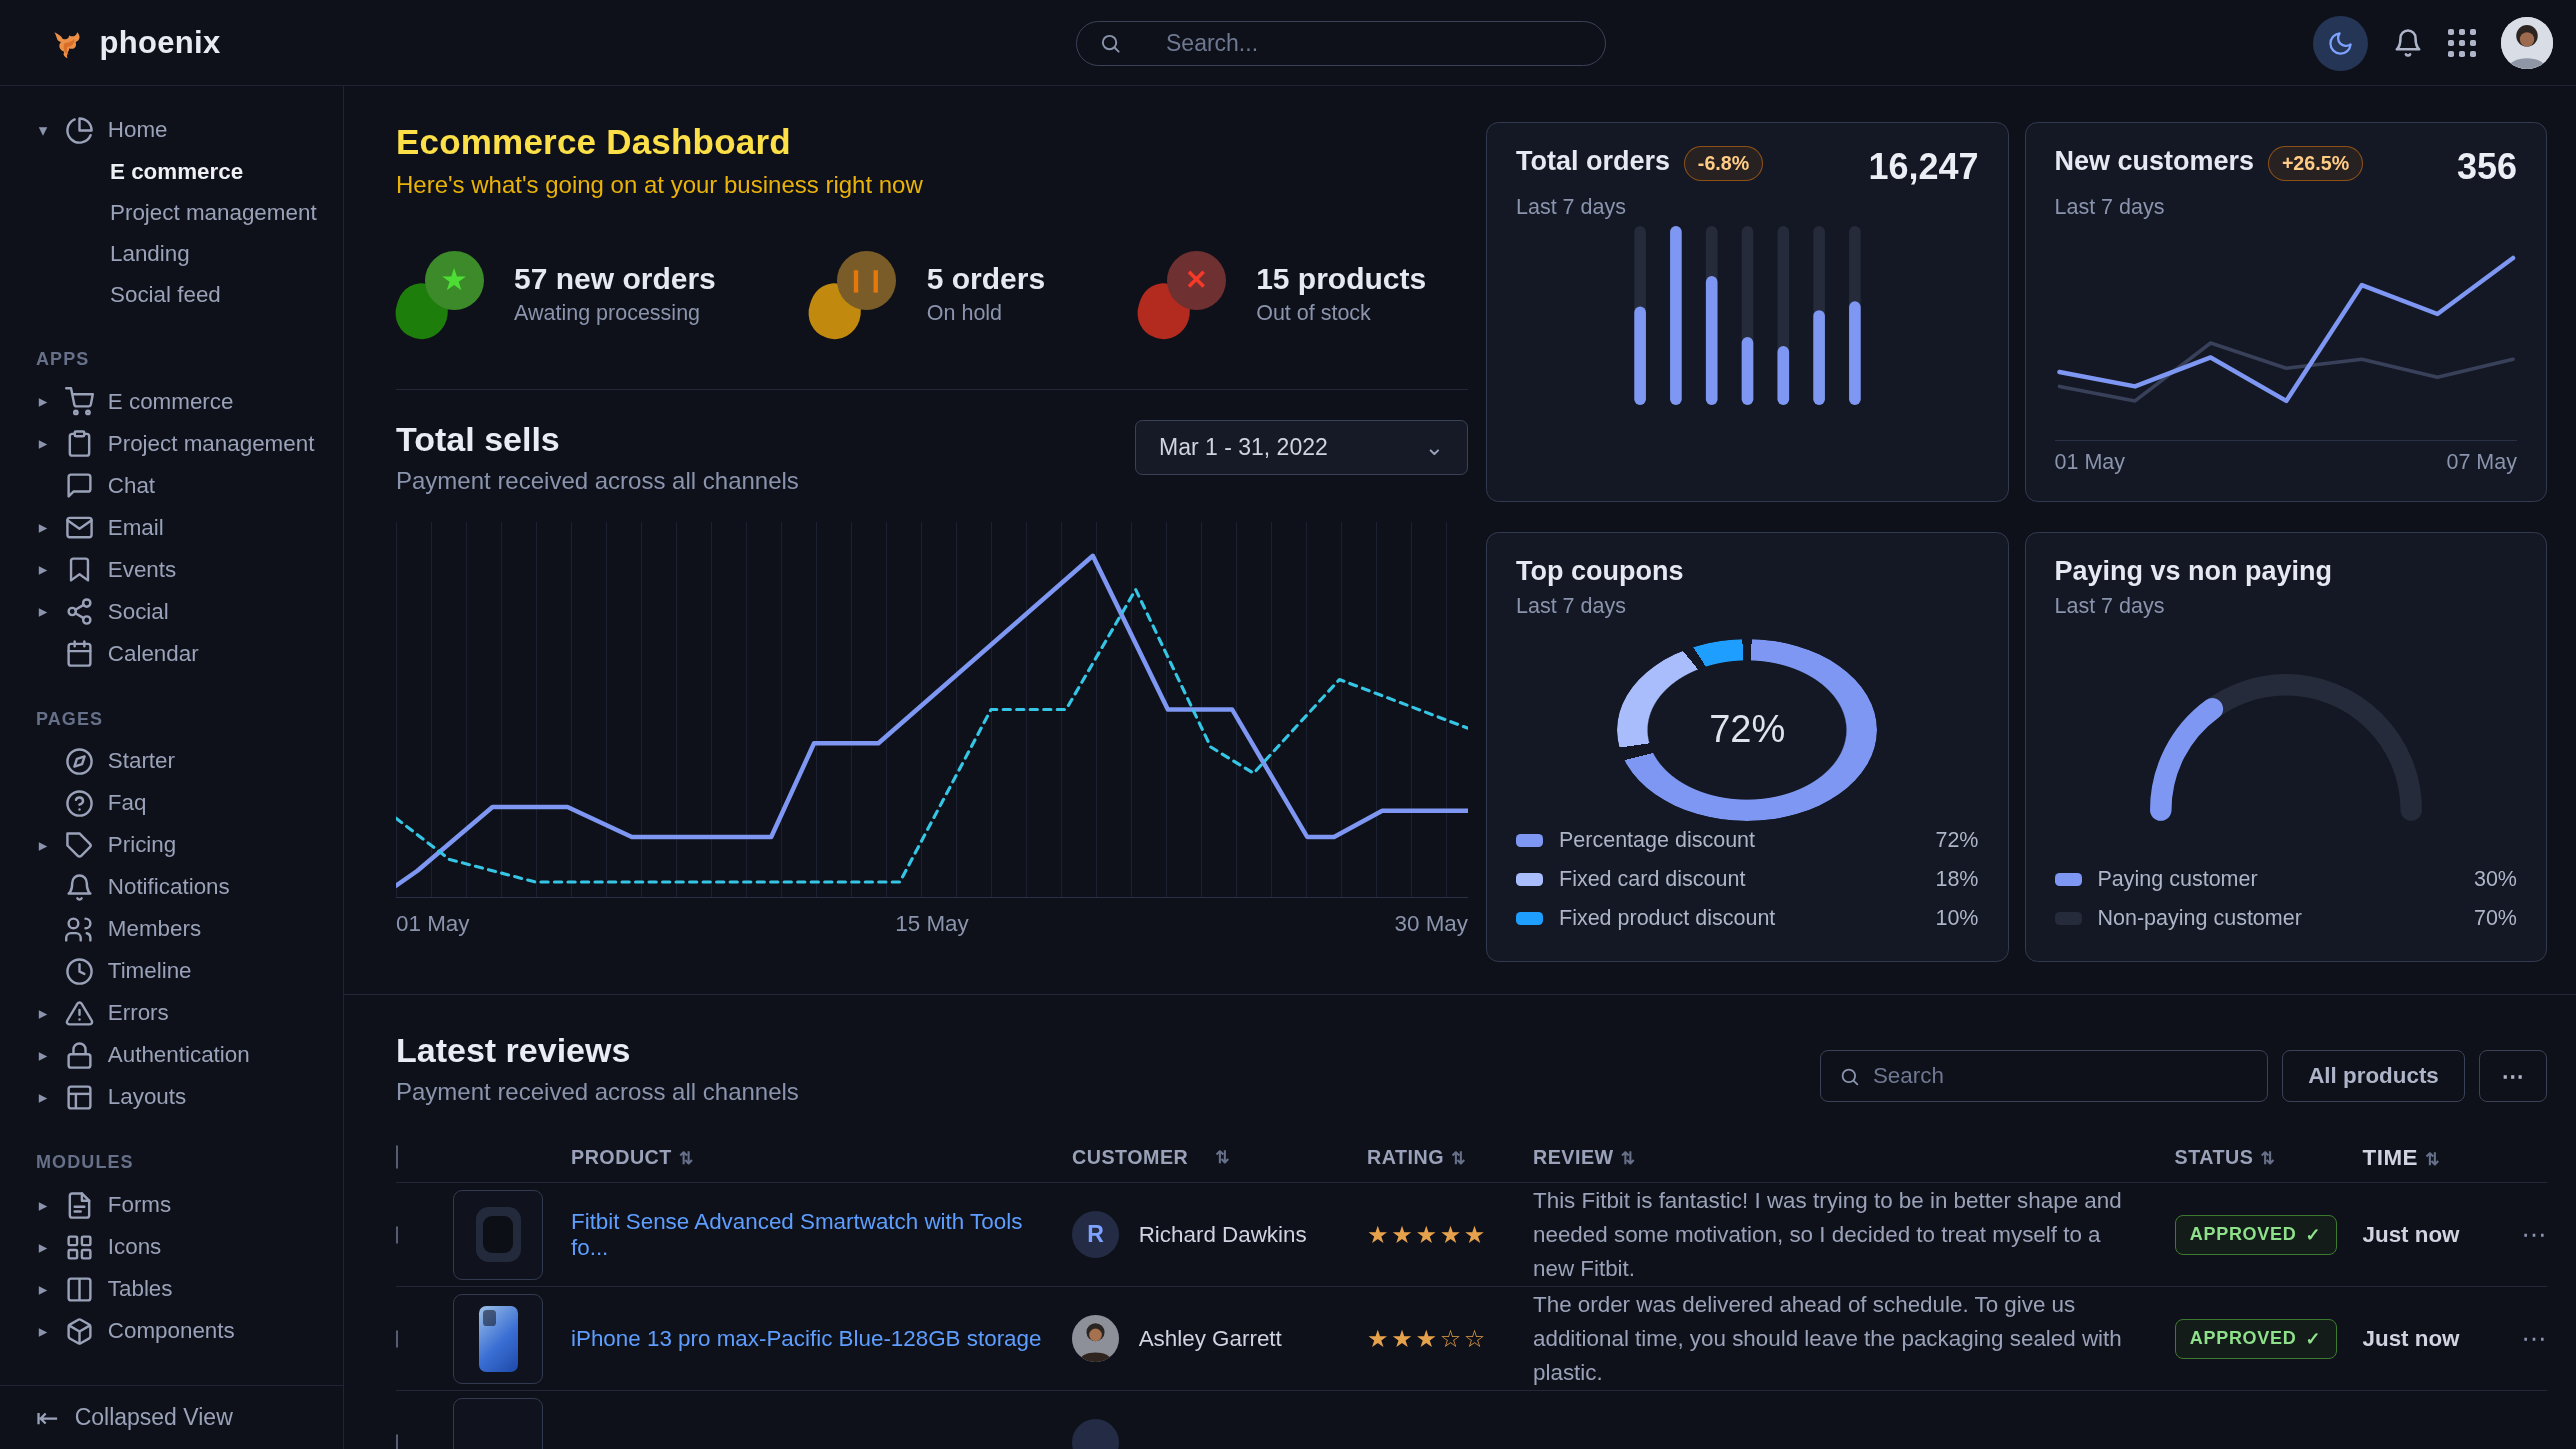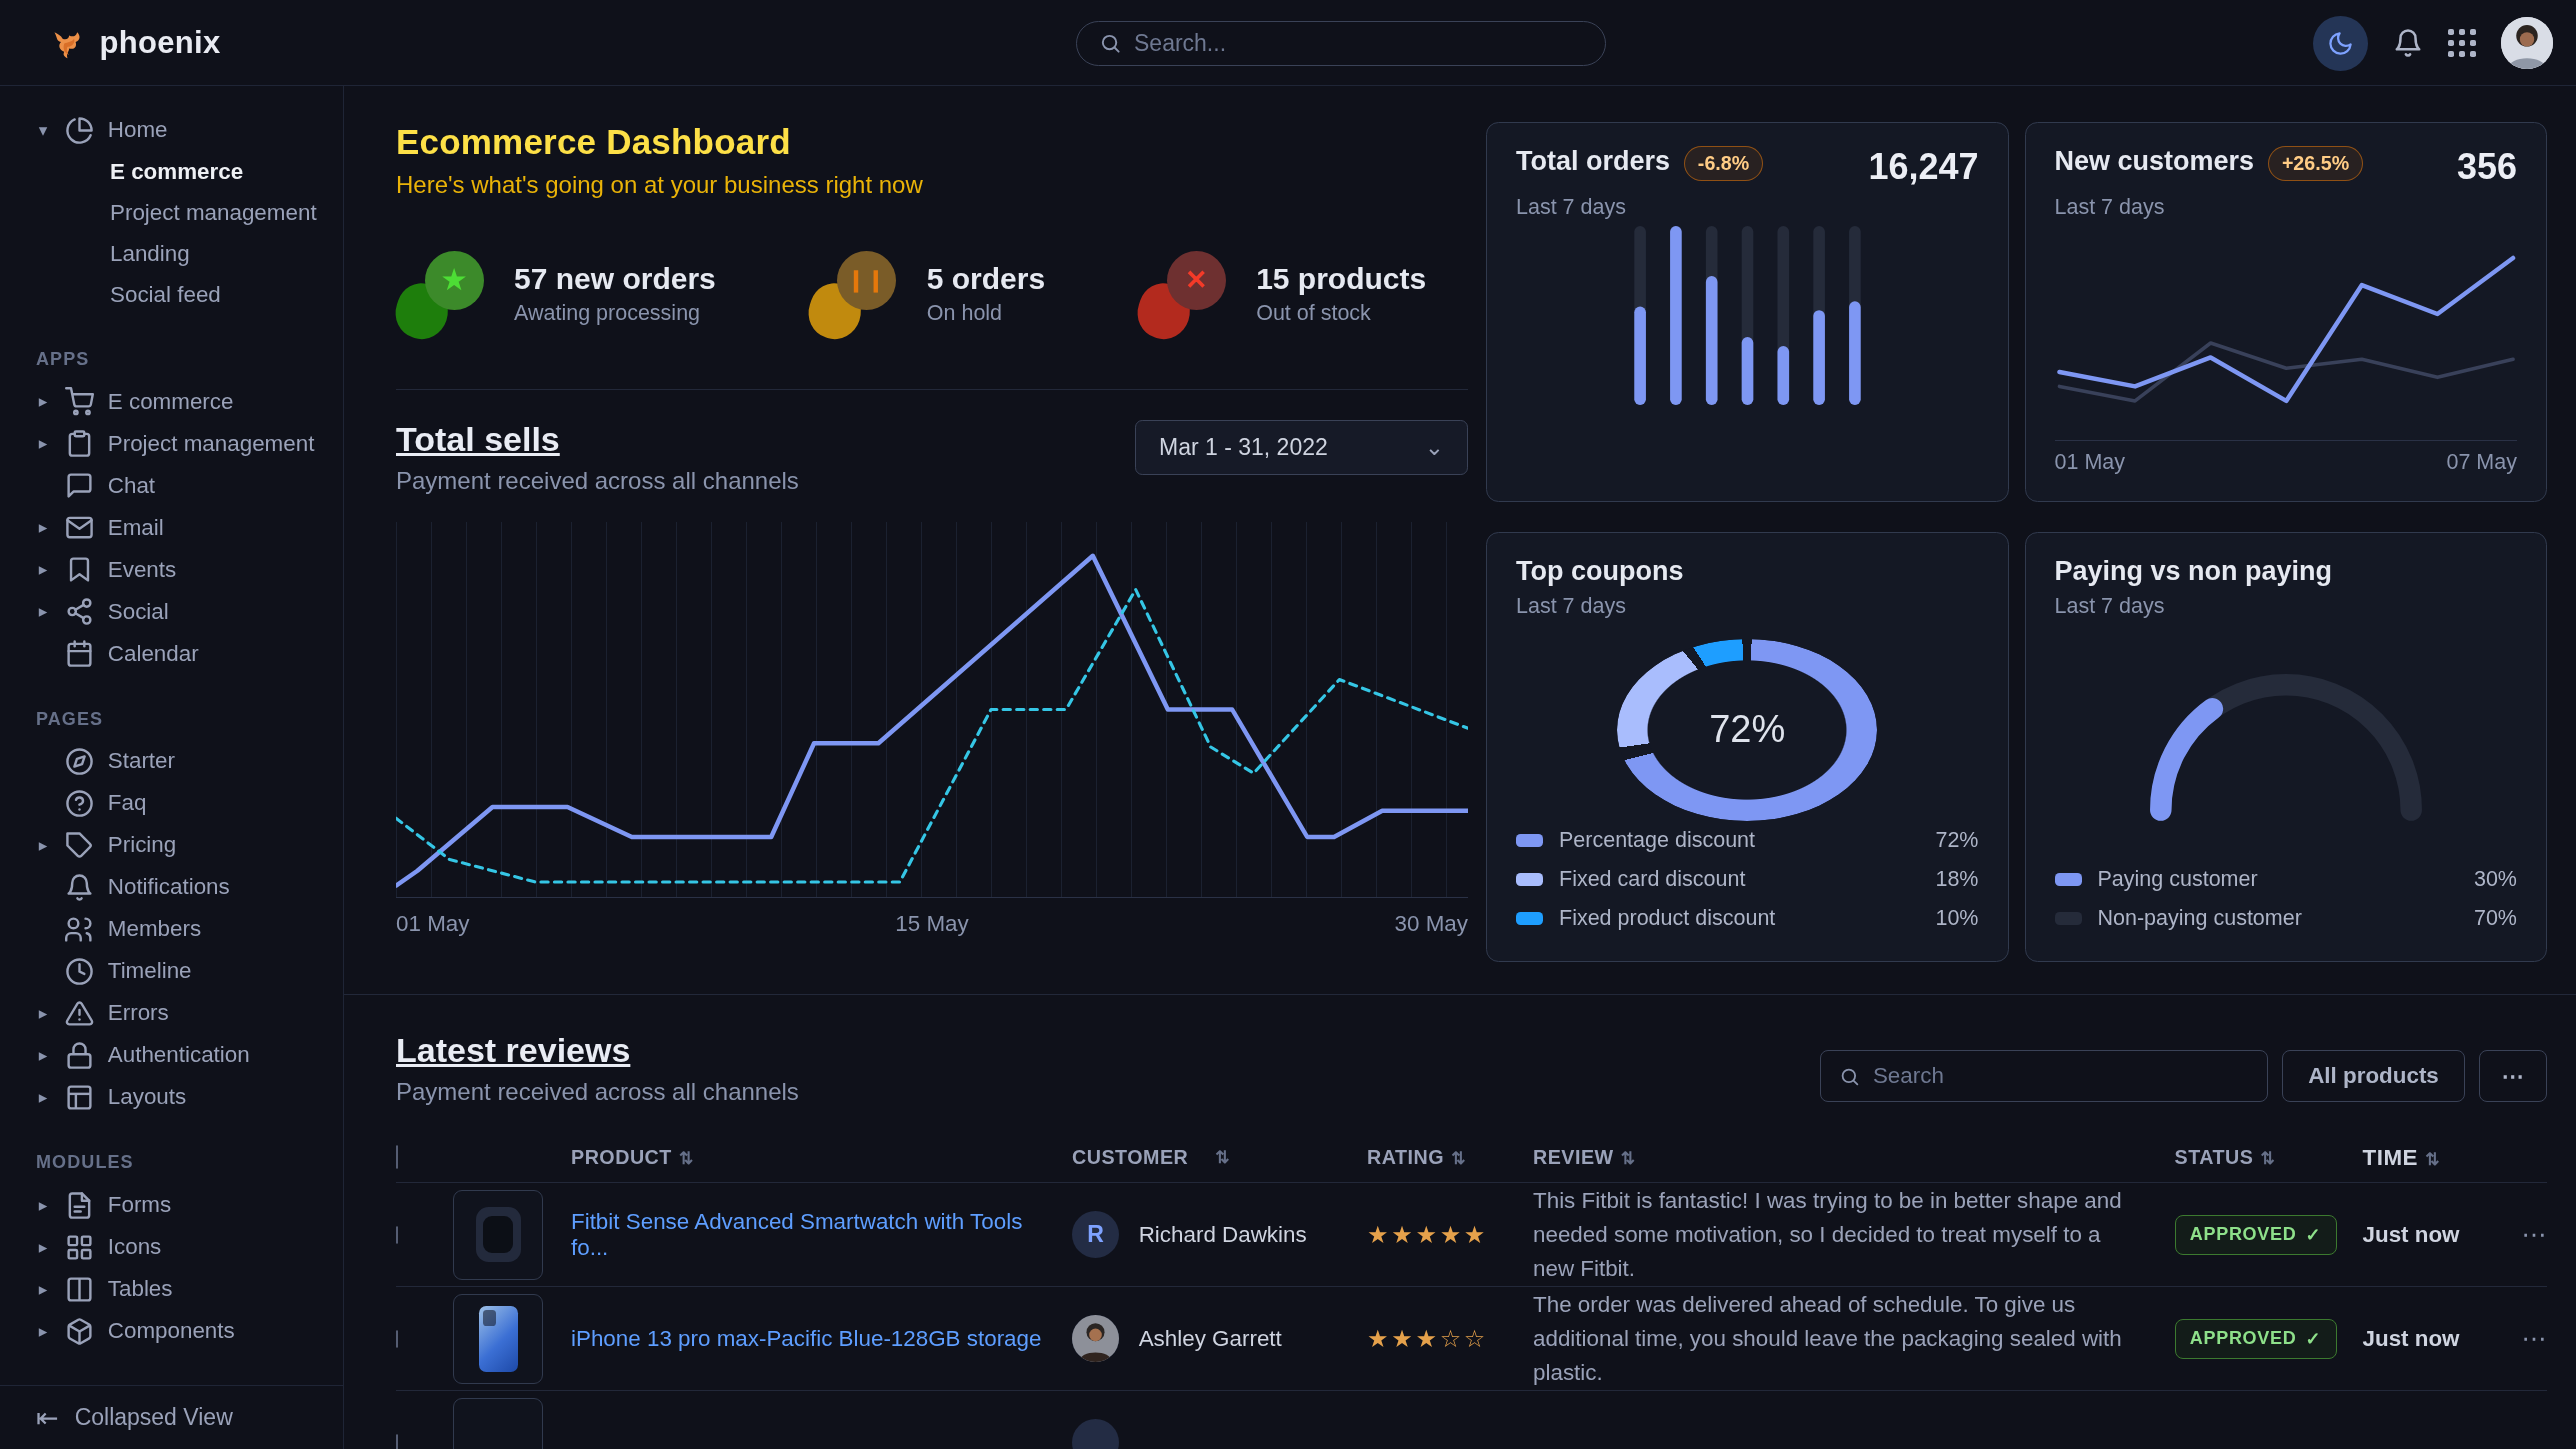--- a/index.html
+++ b/index.html
@@ -8,21 +8,21 @@
   svg { display:block; }
 
   
   .navbar { position:fixed; top:0; left:0; right:0; height:86px; background:#0f111a;
     border-bottom:0.9px solid #1f2536; z-index:10; }
   .brand { position:absolute; left:48px; top:0; height:86px; display:flex; align-items:center; gap:12.5px; }
   .brand-name { font-size:31px; font-weight:600; color:#e9ebf2; letter-spacing:0.3px; }
   .nav-search { position:absolute; left:1076px; top:20.6px; width:530px; height:45px;
     border:0.9px solid #3a4257; border-radius:23px; display:flex; align-items:center; gap:12.5px; padding:0 21.5px; }
   .nav-search input { background:transparent; border:none; outline:none; color:#cfd4e0;
-    font-size:23px; width:100%; font-family:inherit; }
+    font-size:23px; width:100%; font-family:inherit;margin-left:32px; }
   .nav-search input::placeholder { color:#6e7891; }
   .nav-actions { position:absolute; right:23px; top:0; height:86px; display:flex; align-items:center; gap:25px; }
   .moon-btn { width:55px; height:55px; border-radius:50%; background:#243556; display:flex;
     align-items:center; justify-content:center; cursor:pointer; }
   .grid-dots { display:grid; grid-template-columns:repeat(3,6.3px); grid-template-rows:repeat(3,6.3px); gap:4.5px; }
   .grid-dots i { width:6.3px; height:6.3px; border-radius:1.8px; background:#aeb5c8; }
   .avatar { width:52px; height:52px; border-radius:50%; background:#d7dbe4; overflow:hidden; position:relative; }
 
   
   .sidebar { position:fixed; left:0; top:86px; bottom:0; width:344px; background:#0f111a;
@@ -60,21 +60,21 @@
   .stat-ic .circ { position:absolute; top:1.8px; right:5.4px; width:59px; height:59px; border-radius:50%;
     display:flex; align-items:center; justify-content:center; font-size:27px; font-weight:700; }
   .stat-ic.green .blob { background:#1e7e0c; } .stat-ic.green .circ { background:#3c8a2a; color:#4ddd35; }
   .stat-ic.orange .blob { background:#c18a0e; } .stat-ic.orange .circ { background:#7a5c28; color:#e5780b; font-size:21.5px; letter-spacing:1.8px; }
   .stat-ic.red .blob { background:#b32a1e; } .stat-ic.red .circ { background:#6e3030; color:#f53a28; }
   .stat-headline { font-size:30px; font-weight:700; color:#e6e9f1; }
   .stat-caption { margin-top:5.4px; font-size:21.5px; color:#8a94ad; }
 
   .left-divider { margin-top:50px; border-top:0.9px solid #222839; }
   .sells-head { margin-top:30px; display:flex; justify-content:space-between; align-items:flex-start; }
-  .sec-title { font-size:34px; font-weight:700; color:#e9ecf4;text-decoration:underline; }
+  .sec-title { font-size:34px; font-weight:700; color:#e9ecf4; }
   .sec-sub { margin-top:8px; font-size:24px; color:#8a94ad; }
   .date-select { width:333px; height:55px; border:0.9px solid #3a4257; border-radius:7.2px; background:#161a27;
     display:flex; align-items:center; justify-content:space-between; padding:0 23px; font-size:23px;
     color:#cfd4e0; cursor:pointer; }
   .date-select .chev { color:#9aa2b9; font-size:23px; }
 
   .sells-chart { margin-top:27px; height:376px; position:relative; border-bottom:1.8px solid #2a3146;
     background:repeating-linear-gradient(to right,#1b2130 0,#1b2130 0.9px,transparent 0.9px,transparent 35px); }
   .sells-chart svg { position:absolute; inset:0; width:100%; height:100%; }
   .x-labels { display:flex; justify-content:space-between; margin-top:12.5px; font-size:22.4px; color:#8a94ad; }

